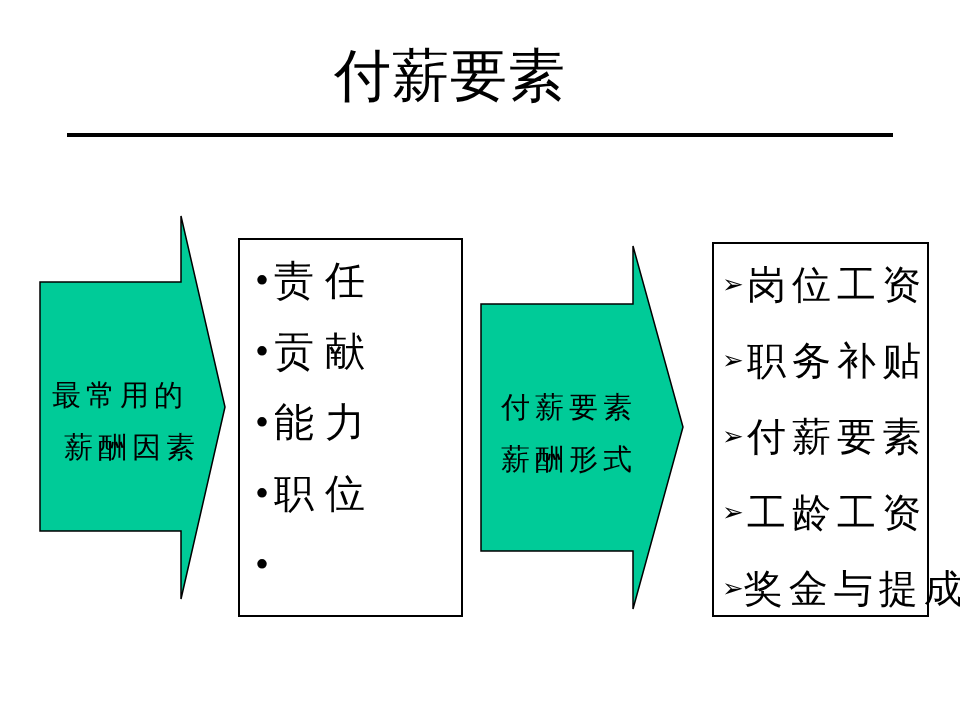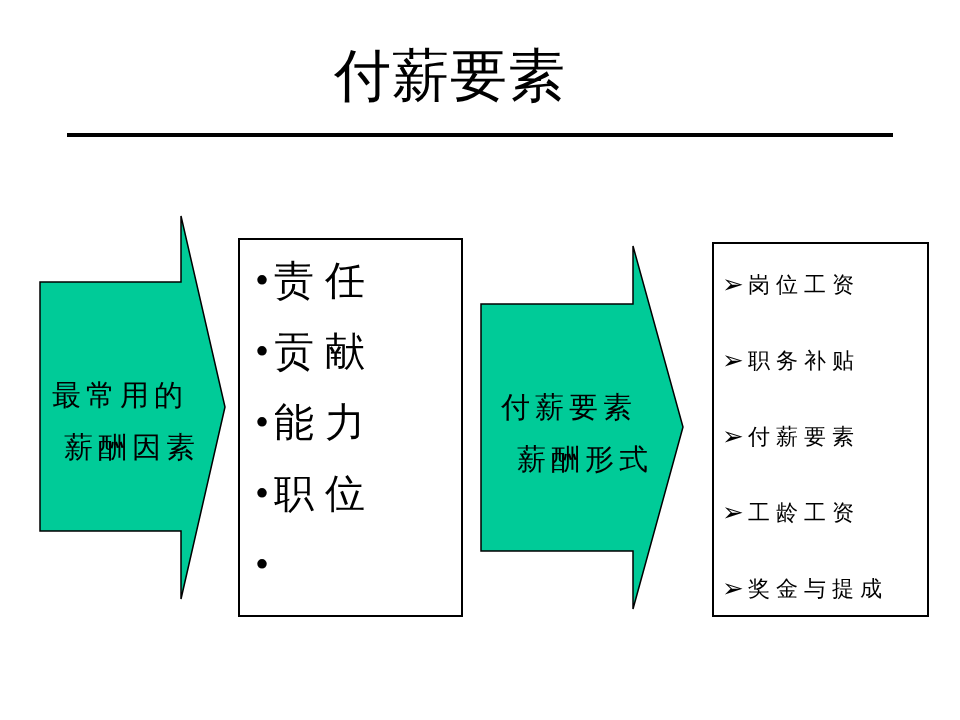--- a/index.html
+++ b/index.html
@@ -53,21 +53,21 @@
     position: absolute;
     text-align: center;
     font-size: 29px;
     line-height: 30px;
     letter-spacing: 5px;
     white-space: nowrap;
   }
   .left-arrow-line1  { left: 40px;  top: 380px; width: 160px; }
   .left-arrow-line2  { left: 40px;  top: 432px; width: 160px; text-align: right; }
   .mid-arrow-line1   { left: 481px; top: 392px; width: 176px; }
-  .mid-arrow-line2   { left: 481px; top: 444px; width: 176px; padding-left: 16px; }
+  .mid-arrow-line2   { left: 481px; top: 444px; width: 176px; }
 
   
   .list-box {
     position: absolute;
     background: #ffffff;
     border: 2px solid #000000;
     box-sizing: border-box;
   }
   #factors-box {
     left: 238px;
@@ -110,21 +110,21 @@
     height: 76px;
     padding-left: 8px;
   }
   .forms-row .bullet {
     display: inline-block;
     width: 26px;
     font-size: 26px;
     line-height: 28px;
   }
   .forms-row .label {
-    font-size: 22px;
+    font-size: 39px;
     line-height: 32px;
     letter-spacing: 6px;
     white-space: nowrap;
   }
 </style>
 </head>
 <body>
 
 <div id="slide">
 

